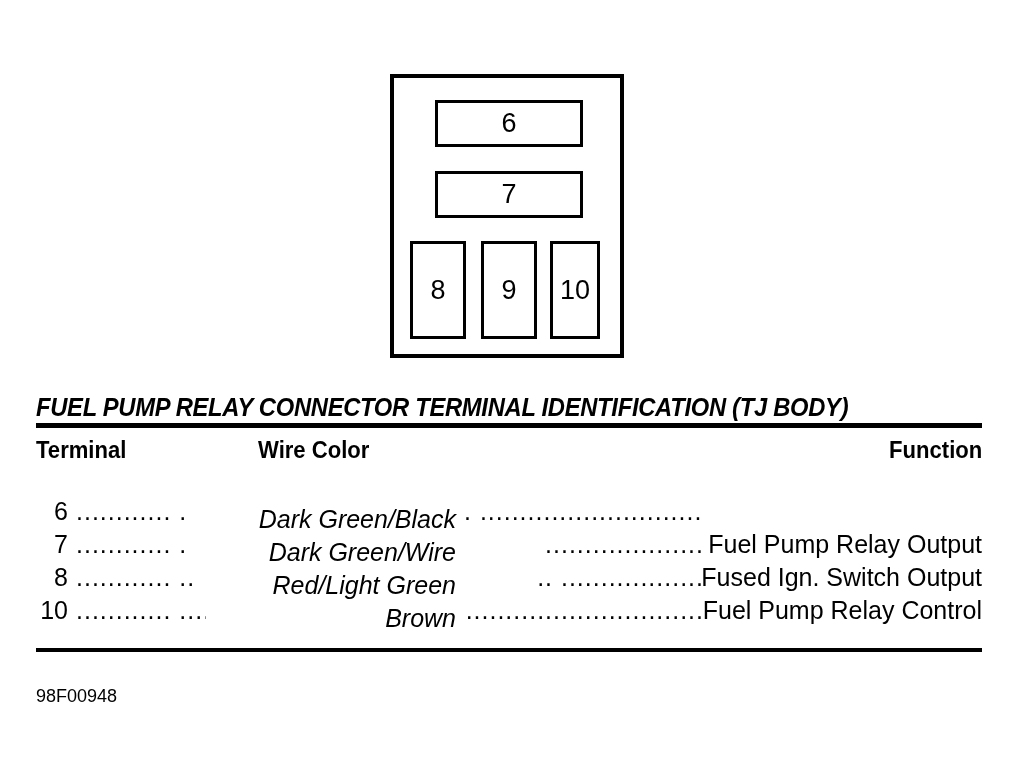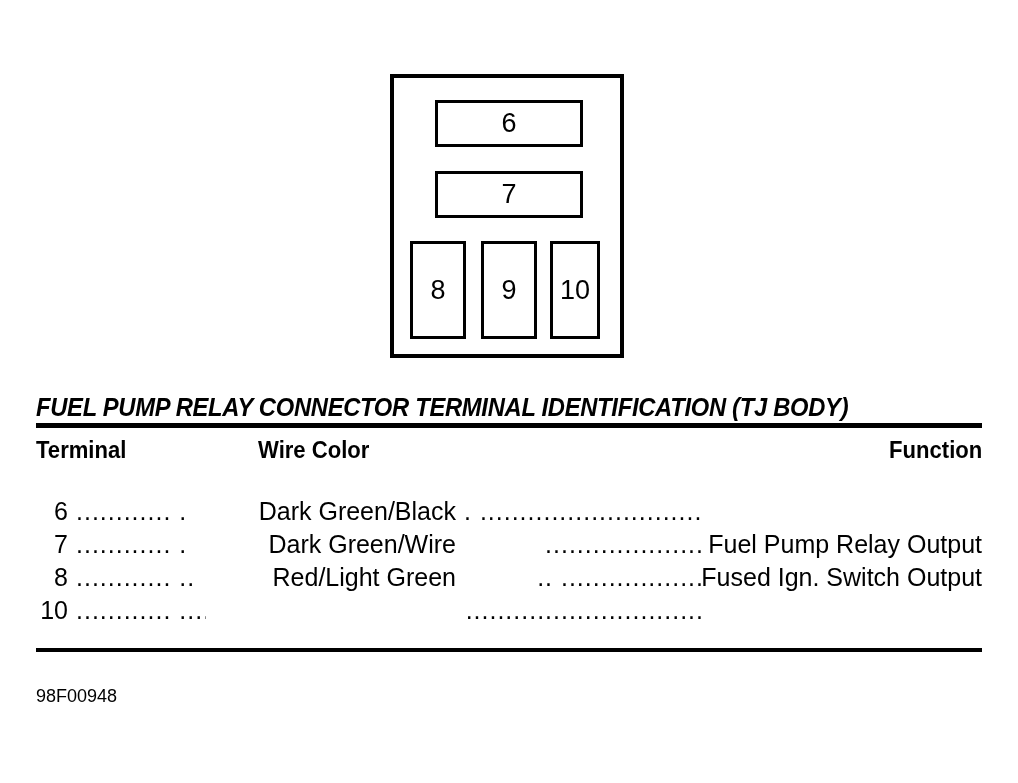--- a/index.html
+++ b/index.html
@@ -146,23 +146,24 @@
     top: 0px;
     width: 130px;
     overflow: hidden;
     text-align: left;
     letter-spacing: 1px;
   }
 
   .cell-wire-color {
     position: absolute;
     left: 168px;
-    top: 0px;
+    top: 8px;
     width: 252px;
     text-align: right;
+    font-style: italic;
   }
 
   .cell-leader-right {
     position: absolute;
     left: 428px;
     top: 0px;
     width: 240px;
     overflow: hidden;
     text-align: right;
     letter-spacing: 1px;
@@ -229,21 +230,23 @@
       <span class="cell-terminal">8</span>
       <span class="cell-leader-left">............ ..</span>
       <span class="cell-wire-color">Red/Light Green</span>
       <span class="cell-leader-right">.. ..................</span>
       <span class="cell-function">Fused Ign. Switch Output</span>
     </div>
 
     <div class="table-row">
       <span class="cell-terminal">10</span>
       <span class="cell-leader-left">............ ..........</span>
+      <span class="cell-wire-color">Brown</span>
       <span class="cell-leader-right">..............................</span>
+      <span class="cell-function">Fuel Pump Relay Control</span>
     </div>
 
   </div>
 
   <div class="rule" id="rule-bottom"></div>
 
   <div id="figure-id">98F00948</div>
 
 </div>
 

